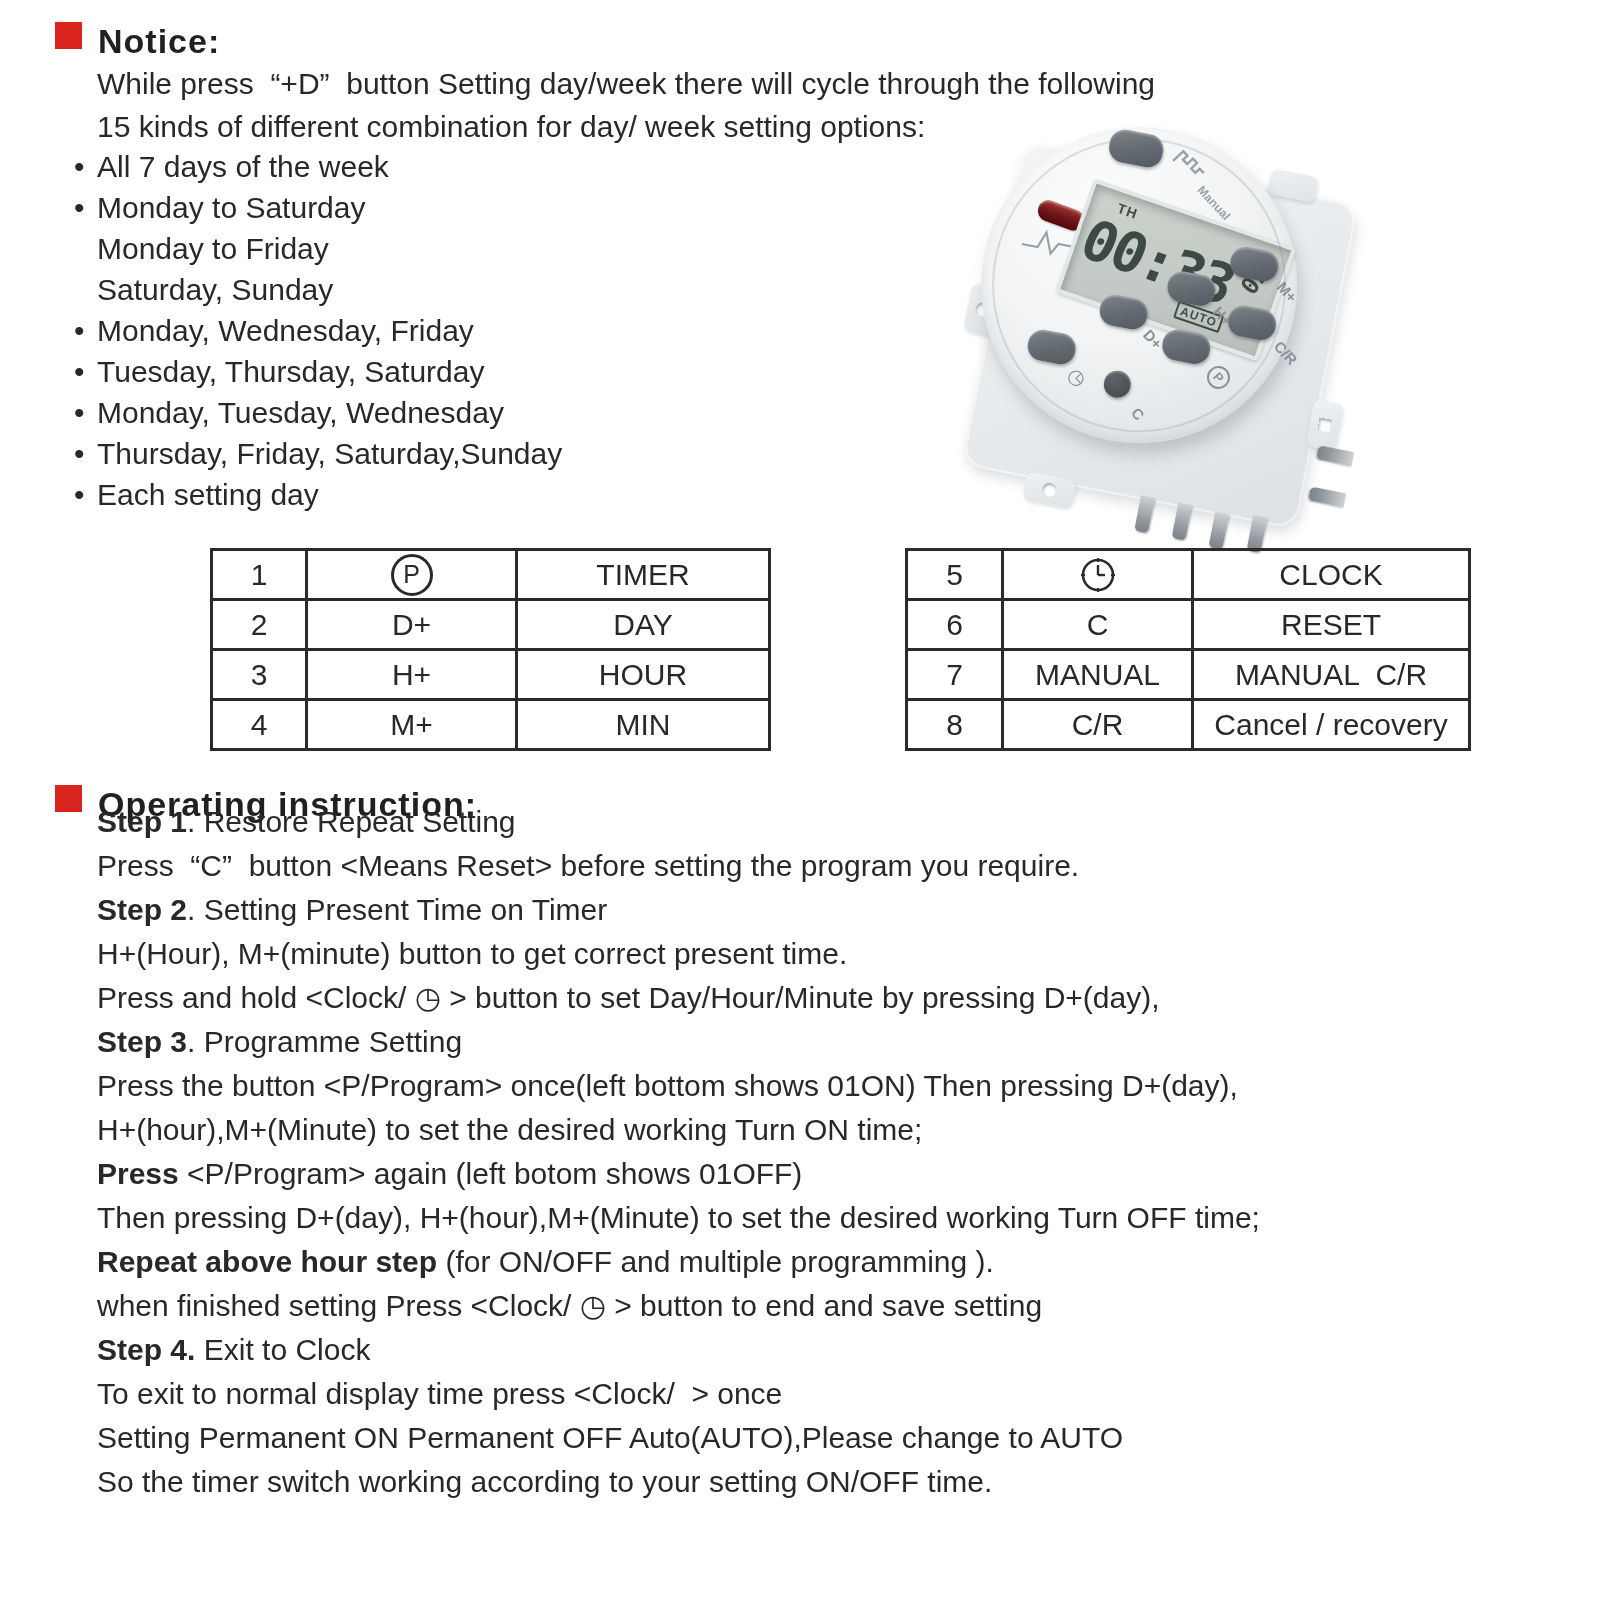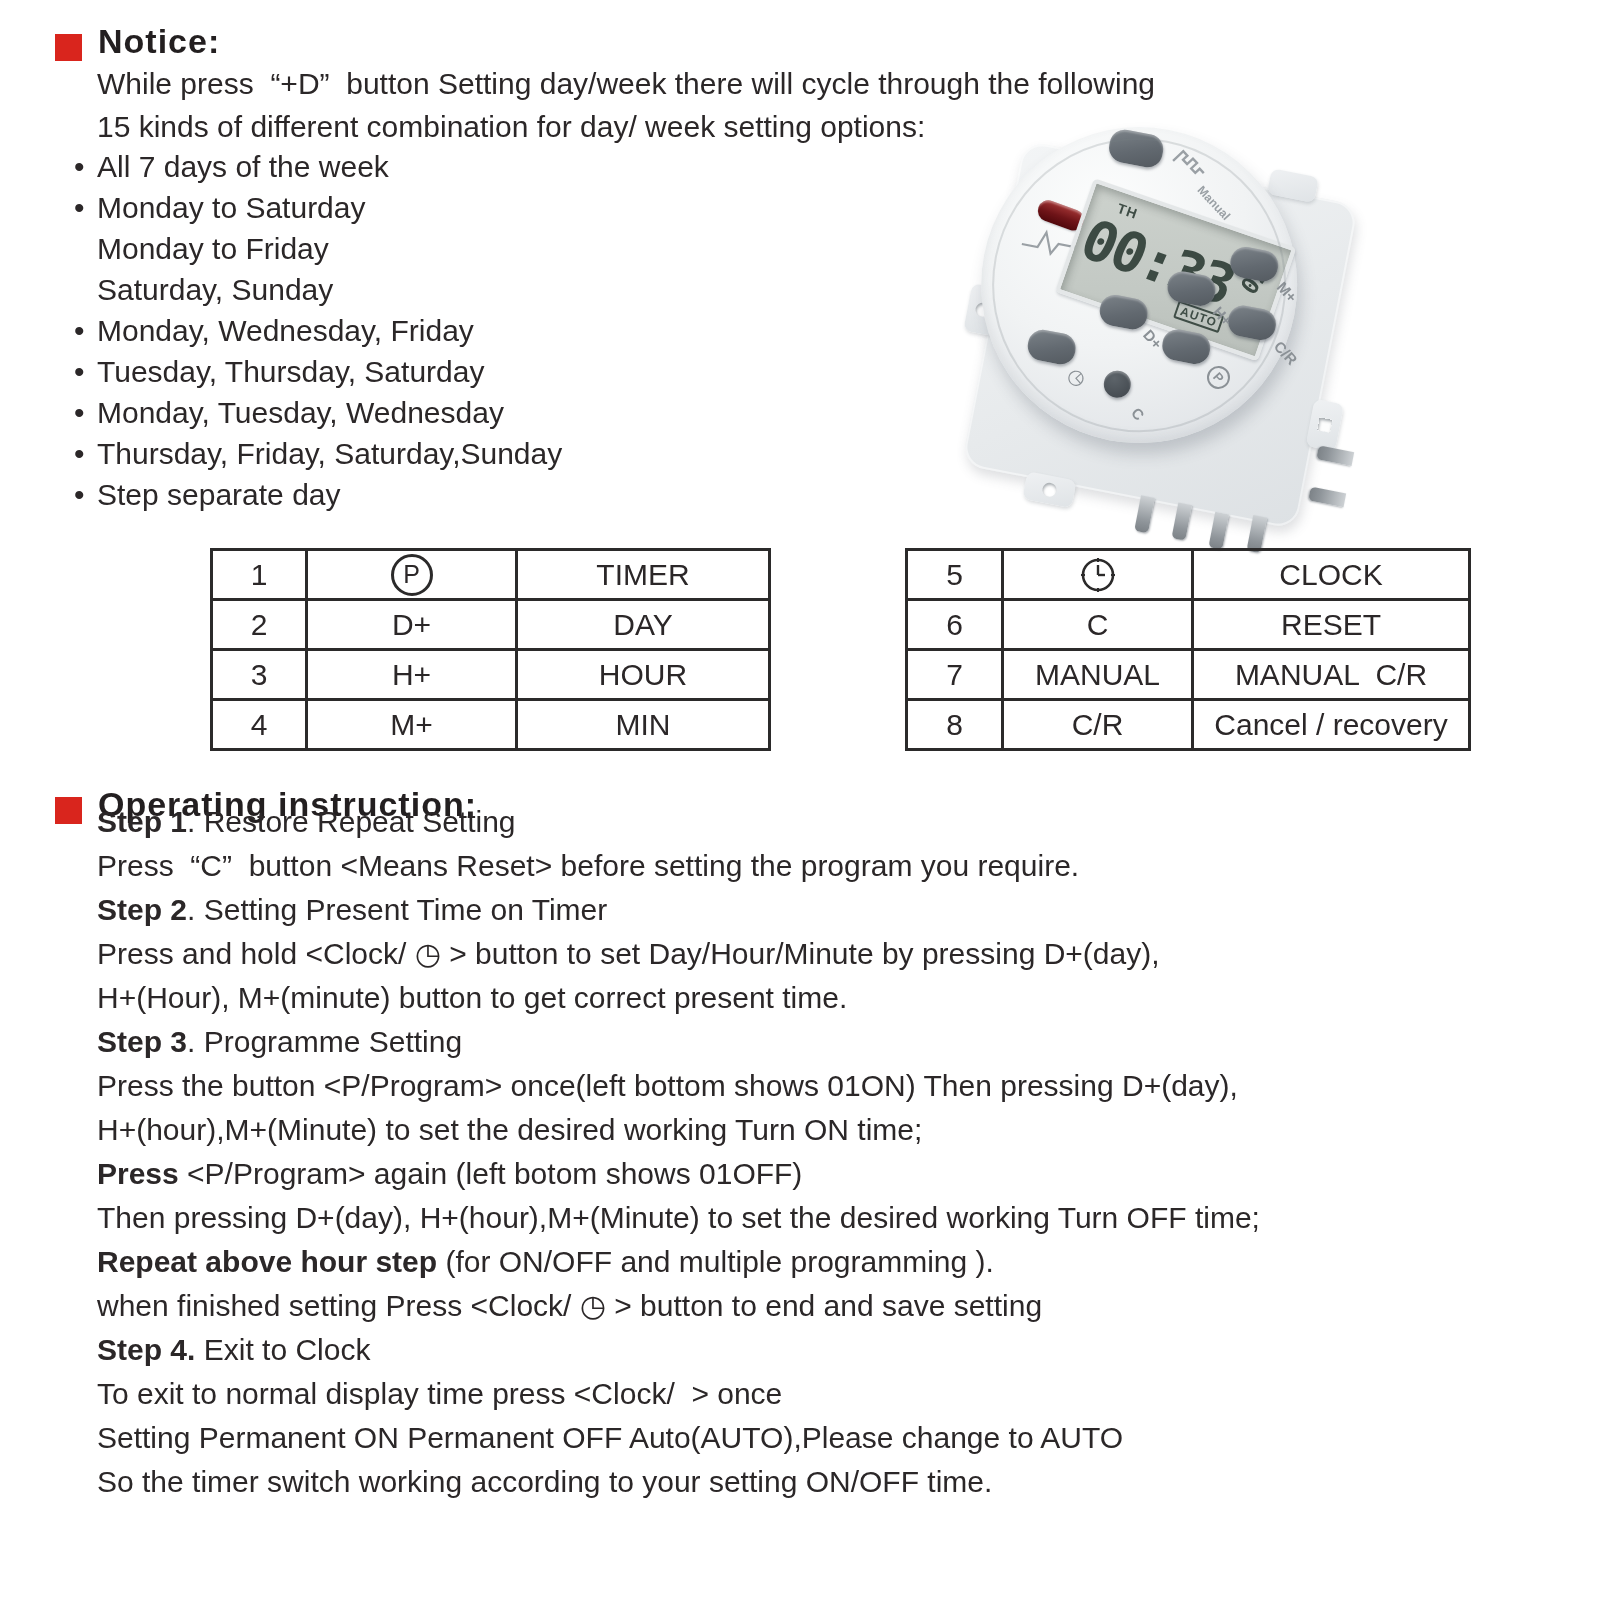--- a/index.html
+++ b/index.html
@@ -3,21 +3,21 @@
 <meta charset="utf-8">
 <style>
   html,body{margin:0;padding:0;}
   body{
     width:1600px;height:1600px;position:relative;background:#ffffff;
     font-family:"Liberation Sans","DejaVu Sans",sans-serif;
     color:#272324;overflow:hidden;
   }
   .t{white-space:pre-wrap;}
   
-  .sec-head{position:absolute;display:flex;align-items:flex-end;}
+  .sec-head{position:absolute;display:flex;align-items:flex-start;}
   .sec-head .red-sq{width:27px;height:27px;background:#d9251d;margin-right:16px;flex:0 0 auto;}
   .sec-head .sec-title{font-size:34px;font-weight:700;letter-spacing:1px;color:#231f20;}
   .head-notice{left:55px;top:22px;}
   .head-operating{left:55px;top:785px;}
 
   
   .intro{position:absolute;left:97px;top:62px;width:1160px;font-size:30px;line-height:43px;color:#2b2728;}
   .options{position:absolute;left:74px;top:146px;font-size:30px;color:#2b2728;}
   .opt{height:41px;display:flex;align-items:center;}
   .opt .bullet{width:23px;font-size:30px;}
@@ -172,21 +172,21 @@
   <div class="opt">
       <span class="bullet">•</span>
       <span class="t">Monday, Tuesday, Wednesday</span>
     </div>
   <div class="opt">
       <span class="bullet">•</span>
       <span class="t">Thursday, Friday, Saturday,Sunday</span>
     </div>
   <div class="opt">
       <span class="bullet">•</span>
-      <span class="t">Step separate day</span>
+      <span class="t">Each setting day</span>
     </div>
 </div>
 
 <div class="device">
   <div class="plate-rot">
     <div class="plate"></div>
     <div class="ear ear-left">
         <span class="hole-round"></span>
       </div>
     <div class="ear ear-bottom">
@@ -325,25 +325,25 @@
   <div class="op-line">
       <span class="b t"></span>
       <span class="t">Press  “C”  button &lt;Means Reset&gt; before setting the program you require.</span>
     </div>
   <div class="op-line">
       <span class="b t">Step 2</span>
       <span class="t">. Setting Present Time on Timer</span>
     </div>
   <div class="op-line">
       <span class="b t"></span>
+      <span class="t">H+(Hour), M+(minute) button to get correct present time.</span>
+    </div>
+  <div class="op-line">
+      <span class="b t"></span>
       <span class="t">Press and hold &lt;Clock/ ◷ &gt; button to set Day/Hour/Minute by pressing D+(day),</span>
-    </div>
-  <div class="op-line">
-      <span class="b t"></span>
-      <span class="t">H+(Hour), M+(minute) button to get correct present time.</span>
     </div>
   <div class="op-line">
       <span class="b t">Step 3</span>
       <span class="t">. Programme Setting</span>
     </div>
   <div class="op-line">
       <span class="b t"></span>
       <span class="t">Press the button &lt;P/Program&gt; once(left bottom shows 01ON) Then pressing D+(day),</span>
     </div>
   <div class="op-line">

